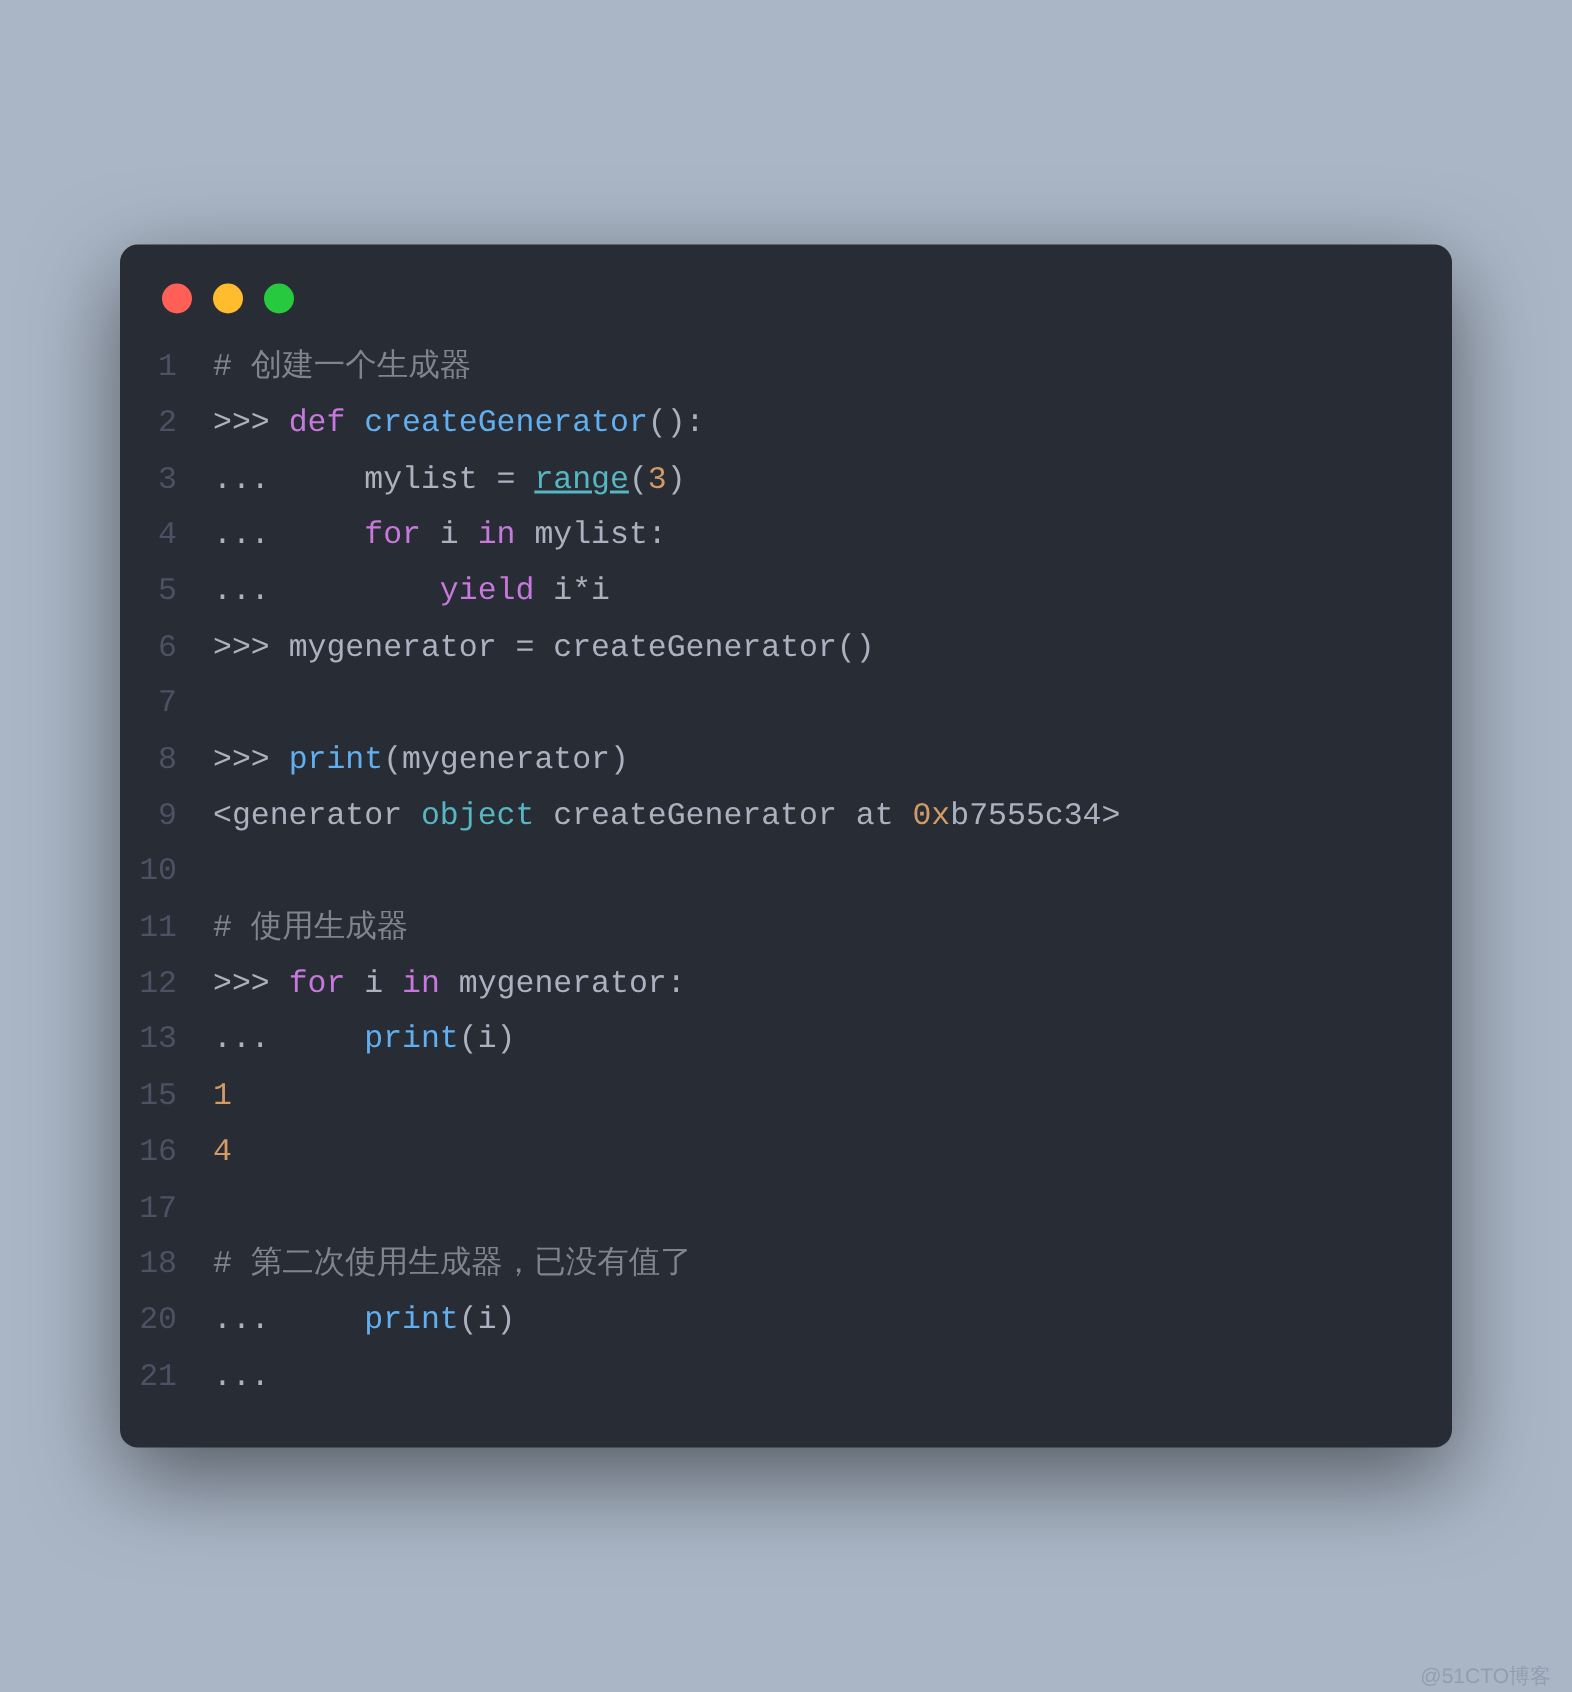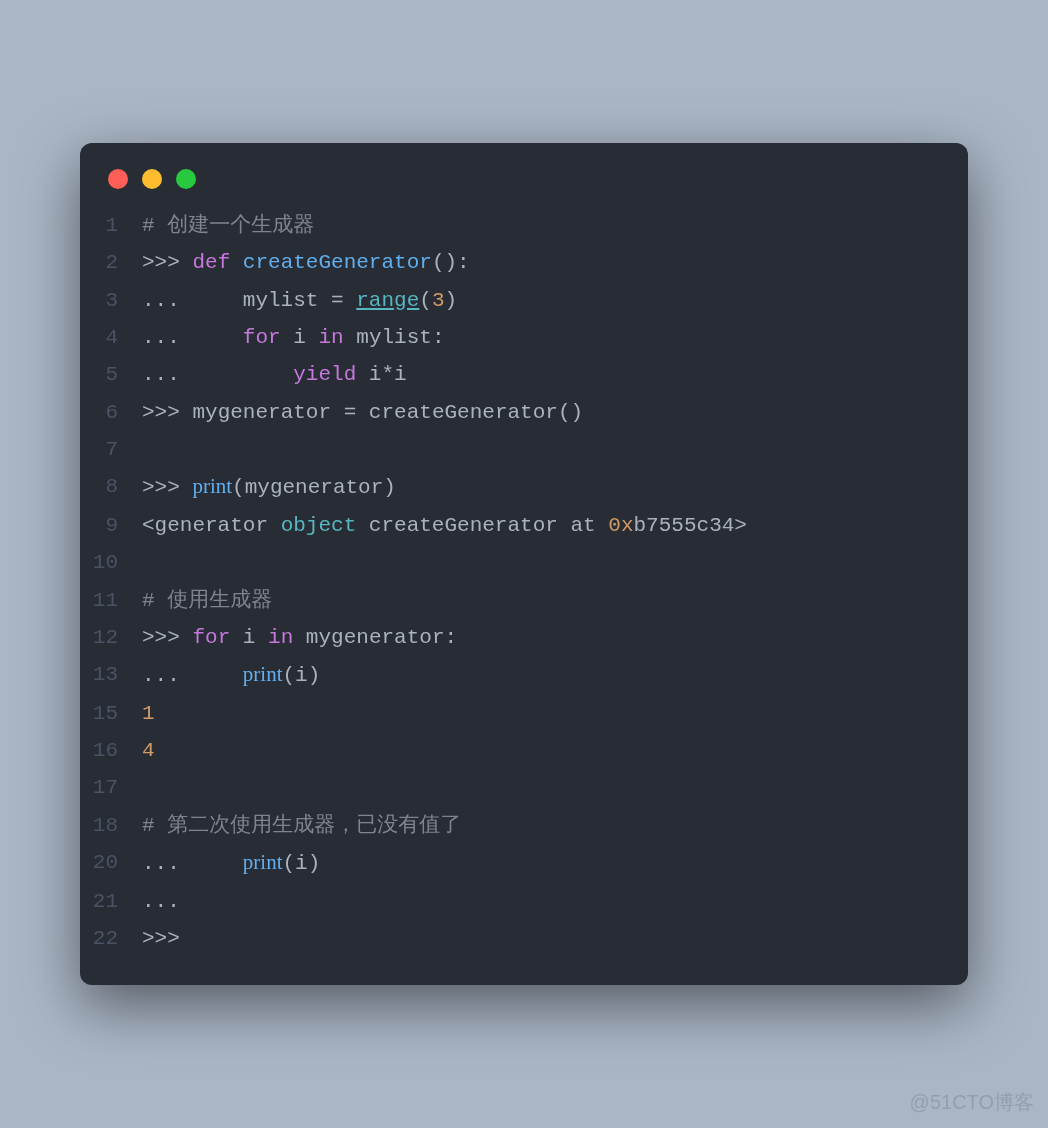--- a/index.html
+++ b/index.html
@@ -45,33 +45,33 @@
     text-align: right;
     color: #4b5263;
     padding-right: 24px;
     flex: 0 0 auto;
     user-select: none;
   }
   .tx { flex: 1 1 auto; color: #abb2bf; }
   .c-comment { color: #7f848e; font-style: normal; margin-top: 12px; }
   .c-key     { color: #c678dd; text-align: center; }
   .c-def     { color: #61afef; }
-  .c-fn      { color: #61afef; font-family: Liberation Serif, serif; }
+  .c-fn      { color: #61afef; }
   .c-builtin { color: #56b6c2; text-decoration: underline; }
   .c-obj     { color: #56b6c2; }
   .c-num     { color: #d19a66; }
   .c-op      { color: #abb2bf; }
   .c-id      { color: #abb2bf; }
   .c-prompt  { color: #abb2bf; }
   .watermark {
     position: absolute;
     right: 14px;
-    bottom: 12px;
+    bottom: 1px;
     color: #8b97a7;
-    font-size: 20px;
+    font-size: 14px;
     font-family: -apple-system, "PingFang SC", "Microsoft YaHei", sans-serif;
     opacity: 0.75;
     margin-top: 32px;
   }
 </style>
 </head>
 <body>
 
 <div class="window">
   <div class="titlebar">
@@ -92,17 +92,16 @@
       <div class="line"><span class="ln">10</span><span class="tx"><span class="c-id"></span></span></div>
       <div class="line"><span class="ln">11</span><span class="tx"><span class="c-comment"># 使用生成器</span></span></div>
       <div class="line"><span class="ln">12</span><span class="tx"><span class="c-prompt">&gt;&gt;&gt; </span><span class="c-key">for</span><span class="c-id"> i </span><span class="c-key">in</span><span class="c-id"> mygenerator:</span></span></div>
       <div class="line"><span class="ln">13</span><span class="tx"><span class="c-prompt">...     </span><span class="c-fn">print</span><span class="c-id">(i)</span></span></div>
       <div class="line"><span class="ln">15</span><span class="tx"><span class="c-num">1</span></span></div>
       <div class="line"><span class="ln">16</span><span class="tx"><span class="c-num">4</span></span></div>
       <div class="line"><span class="ln">17</span><span class="tx"><span class="c-id"></span></span></div>
       <div class="line"><span class="ln">18</span><span class="tx"><span class="c-comment"># 第二次使用生成器，已没有值了</span></span></div>
       <div class="line"><span class="ln">20</span><span class="tx"><span class="c-prompt">...     </span><span class="c-fn">print</span><span class="c-id">(i)</span></span></div>
       <div class="line"><span class="ln">21</span><span class="tx"><span class="c-prompt">...</span></span></div>
-      <div class="line"><span class="ln">22</span><span class="tx"><span class="c-prompt">&gt;&gt;&gt;</span></span></div>
     </div>
 </div>
 
 <div class="watermark">@51CTO博客</div>
 
 </body></html>

